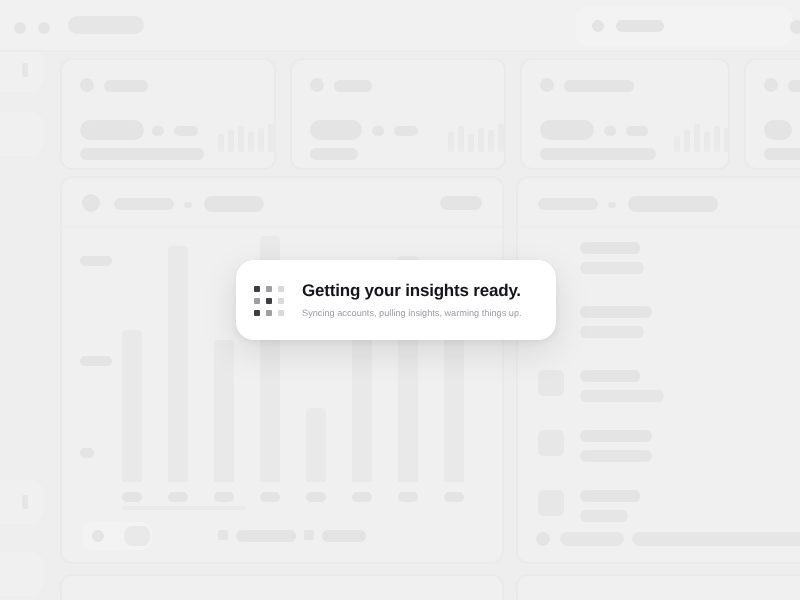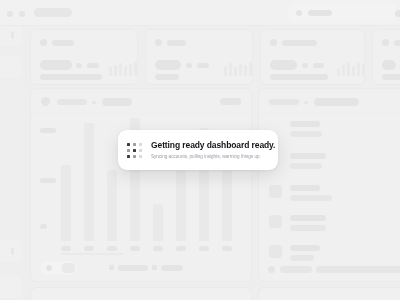--- a/index.html
+++ b/index.html
@@ -373,16 +373,16 @@
       <span class="l2"></span>
       <span class="l3"></span>
     <span class="l2"></span>
       <span class="l1"></span>
       <span class="l3"></span>
     <span class="l1"></span>
       <span class="l2"></span>
       <span class="l3"></span>
   </div>
   <div id="toast-text">
-    <div id="toast-title">Getting ready dashboard ready.</div>
+    <div id="toast-title">Getting your insights ready.</div>
     <div id="toast-sub">Syncing accounts, pulling insights, warming things up.</div>
   </div>
 </div>
 
 </body></html>

